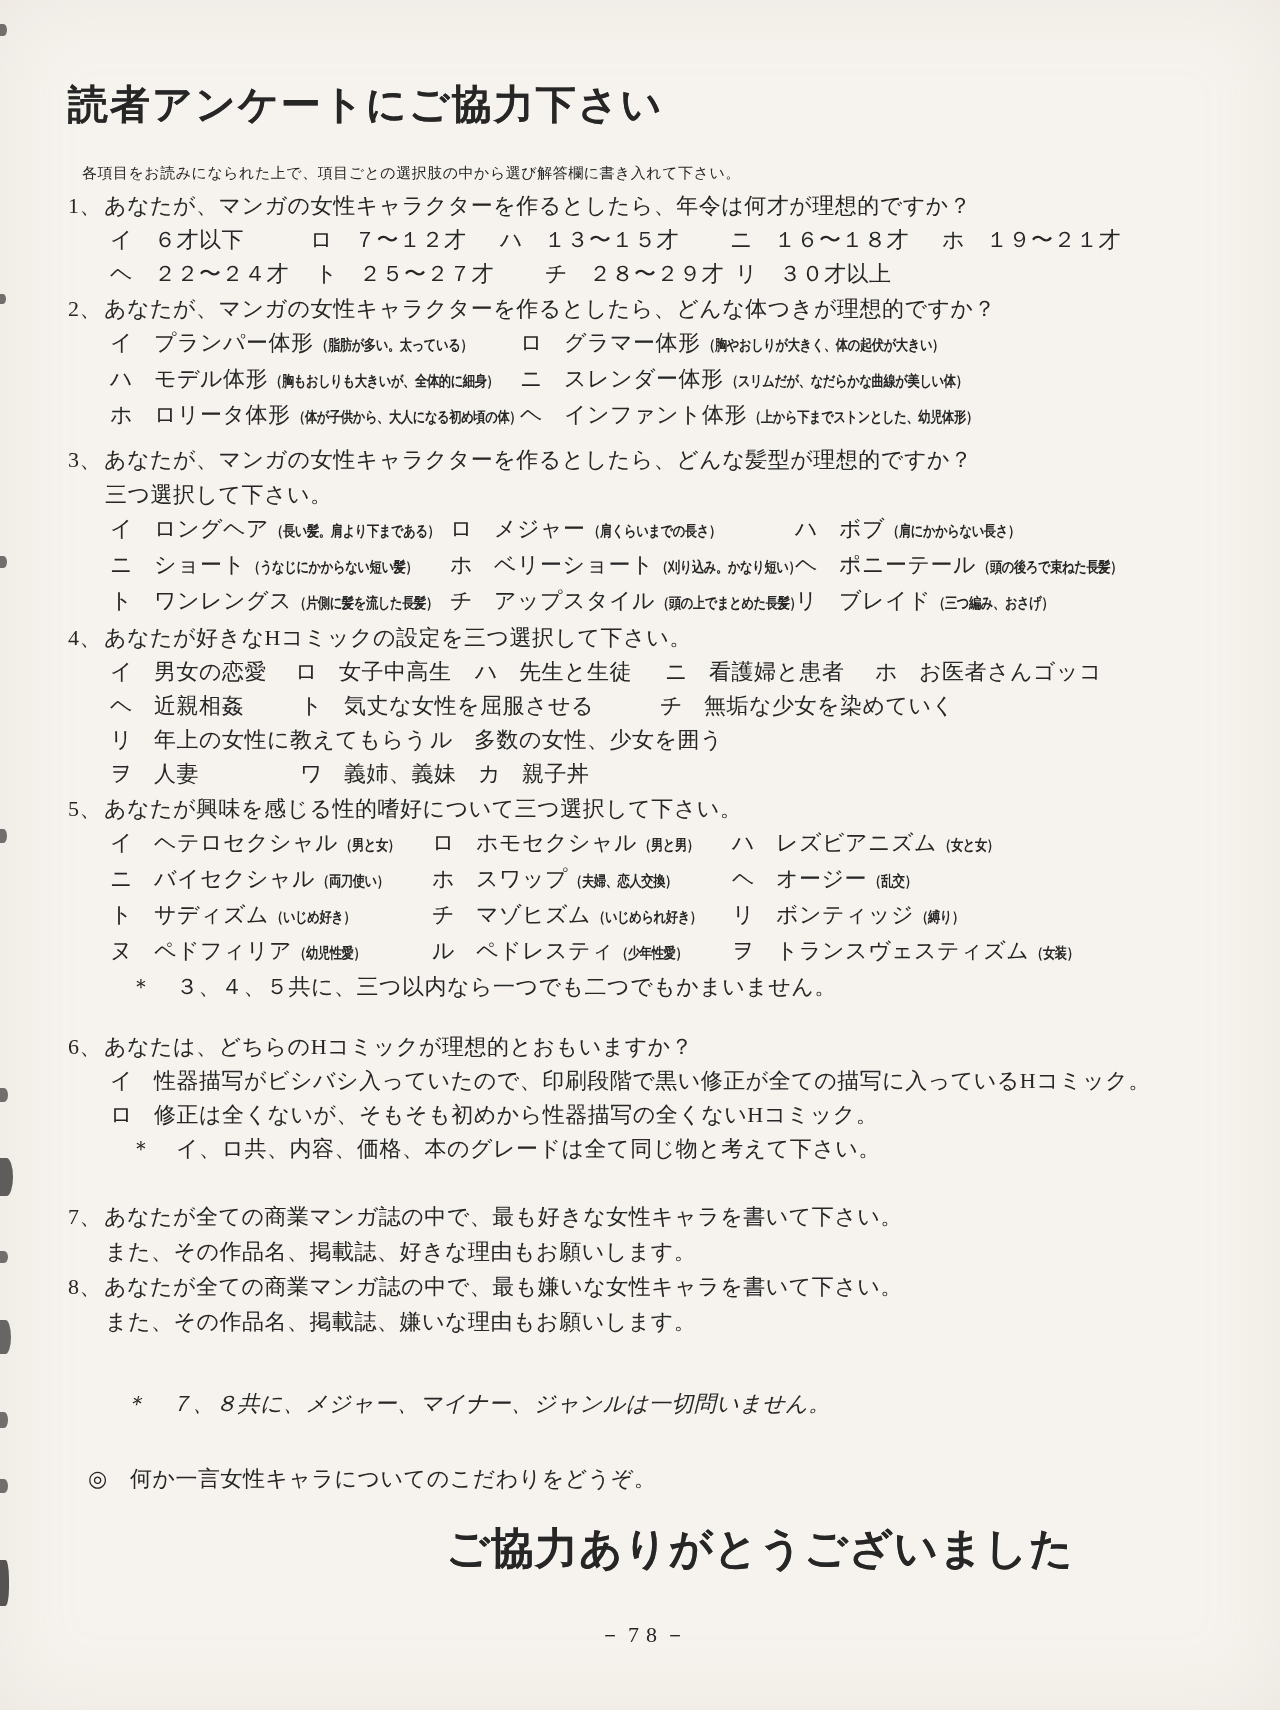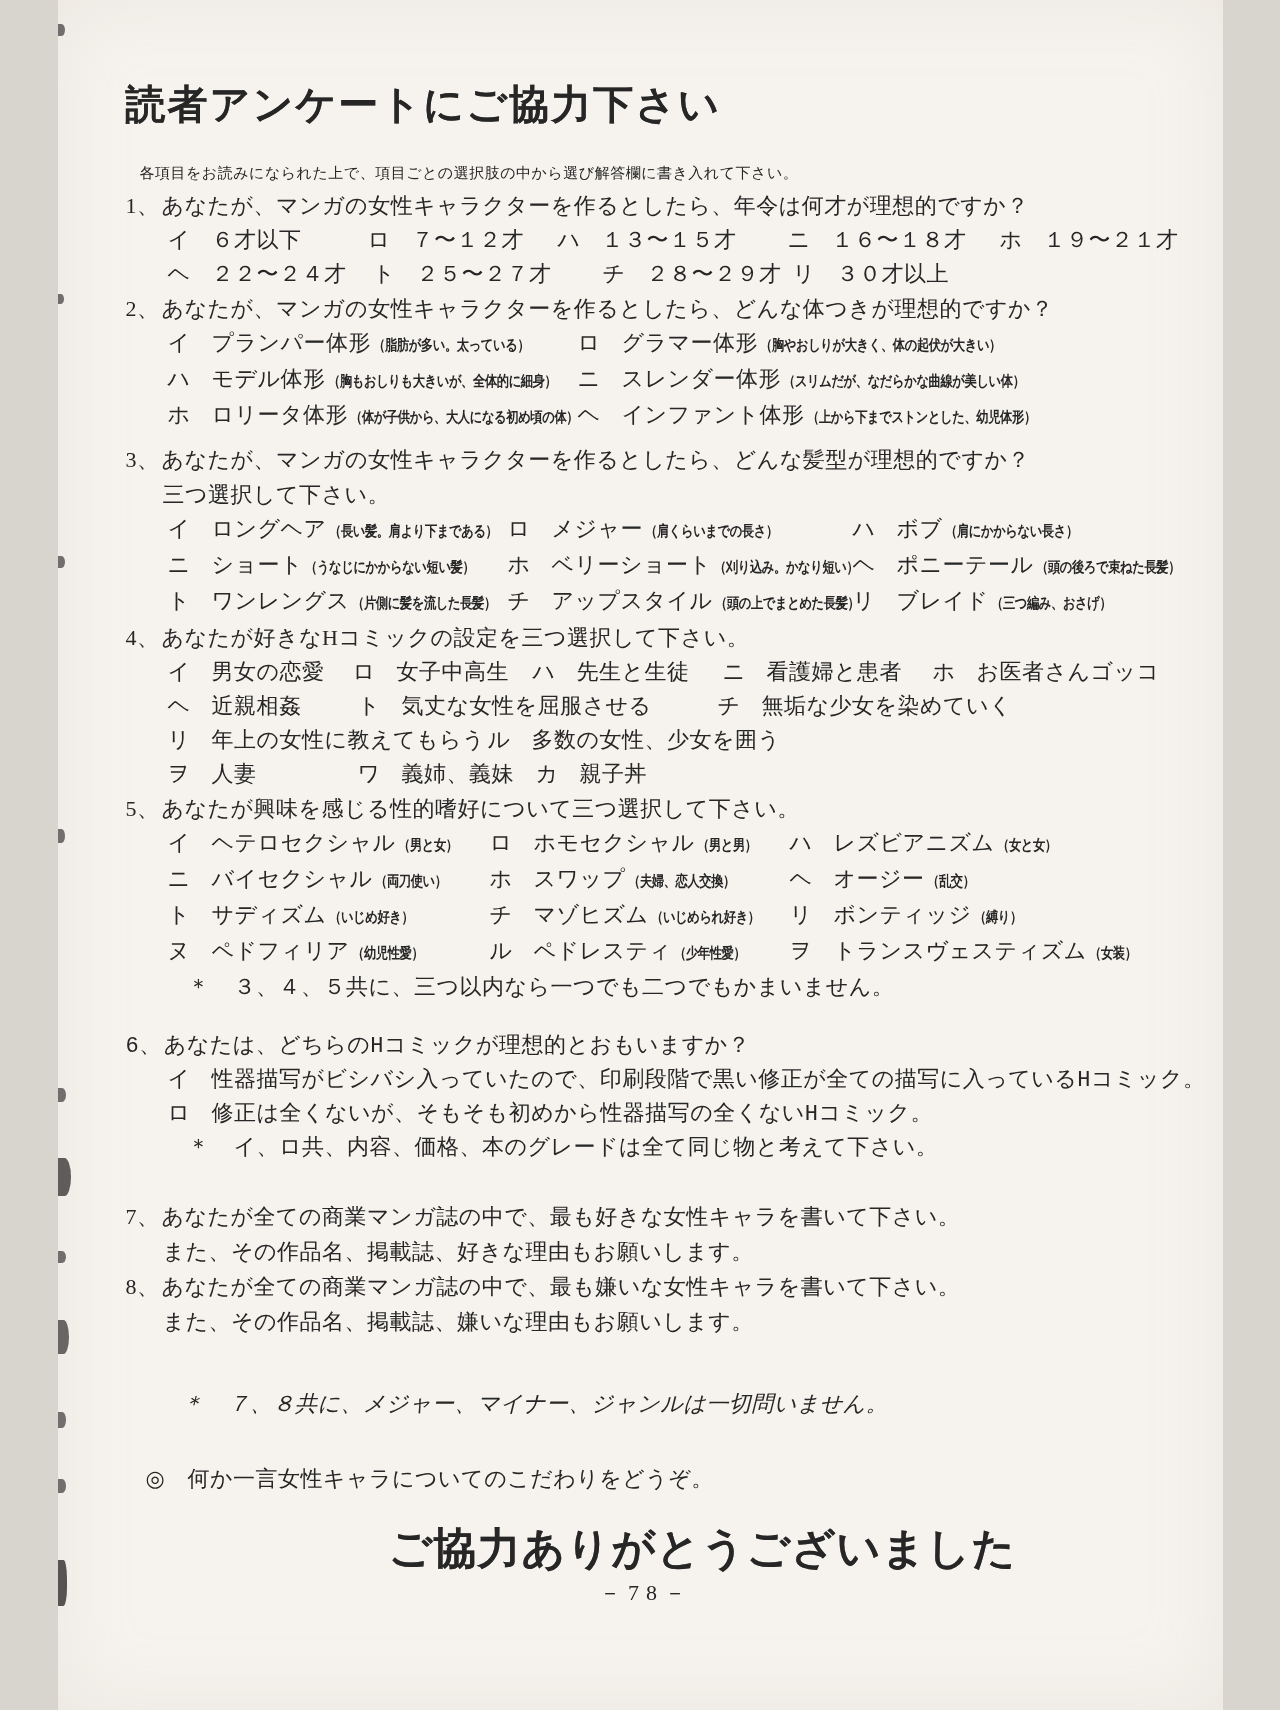--- a/index.html
+++ b/index.html
@@ -1,34 +1,34 @@
 <!DOCTYPE html>
 <html><head>
 <meta charset="utf-8">
 <style>
   html,body{margin:0;padding:0;background:#d8d5cf;}
   .page{
     position:relative;
-    width:1165px;height:1710px;
+    width:1280px;height:1710px;
     margin:0 auto;
     background:#f6f3ee;
     overflow:hidden;
     font-family:"Liberation Serif","DejaVu Serif",serif;
     color:#262626;
     box-shadow:inset 0 0 80px rgba(180,170,150,0.15);
   }
   .content{padding:78px 56px 0 68px;}
   .title{
     font-size:40px;font-weight:700;letter-spacing:2px;line-height:54px;
     text-shadow:0 0 .6px rgba(0,0,0,.55);
   }
   .intro{margin-top:26px;line-height:30px;font-size:15px;padding-left:14px;letter-spacing:.5px;}
   .questions{font-size:22px;}
   .question{margin:0;}
-  .q3{margin-top:8px;}.q6{margin-top:25px;font-family:Liberation Mono, monospace;}.q7{margin-top:33px;}.q8{}
+  .q3{margin-top:8px;}.q6{margin-top:25px;}.q7{margin-top:33px;}.q8{}
   .q-head,.q-line{line-height:35px;letter-spacing:.5px;}
   .q-num{display:inline-block;margin-right:2px;}
   .q-line{padding-left:37px;}
   .opt-row{display:flex;line-height:34px;padding-left:42px;align-items:baseline;}
   .opt{flex:none;white-space:nowrap;letter-spacing:.5px;}
   .lbl{display:inline-block;width:44px;}
   .note{
     display:inline-block;font-size:15px;font-weight:700;letter-spacing:-.5px;
     transform:scaleX(.82);transform-origin:left center;margin-left:2px;
   }
@@ -36,21 +36,21 @@
   .note-marker{display:inline-block;width:46px;}
   .footer-note{font-size:22px;line-height:34px;letter-spacing:.5px;}
   .footer-note.n0{margin-top:48px;padding-left:56px;font-style:italic;}
   .footer-note.n1{margin-top:41px;padding-left:20px;}
   .footer-note.n1 .note-marker{width:42px;}
   .closing{
     margin-top:22px;text-align:right;padding-right:150px;
     font-size:43px;font-weight:700;line-height:62px;letter-spacing:1px;
     text-shadow:0 0 .5px rgba(0,0,0,.5);
   }
-  .page-number{text-align:center;font-size:22px;letter-spacing:7px;line-height:26px;}
+  .page-number{margin-top:42px;text-align:center;font-size:22px;letter-spacing:7px;line-height:26px;}
   
   .artifact{position:absolute;left:0;background:#3a3a3a;opacity:.7;filter:blur(.6px);border-radius:0 60% 60% 0;}
   .a1{top:24px;width:7px;height:12px;}
   .a2{top:294px;width:6px;height:10px;}
   .a3{top:556px;width:7px;height:12px;}
   .a4{top:829px;width:7px;height:14px;}
   .a5{top:1088px;width:8px;height:14px;}
   .a6{top:1158px;width:13px;height:38px;border-radius:0 70% 70% 0;opacity:.8;}
   .a7{top:1251px;width:8px;height:12px;}
   .a8{top:1320px;width:11px;height:34px;border-radius:0 70% 70% 0;opacity:.75;}

